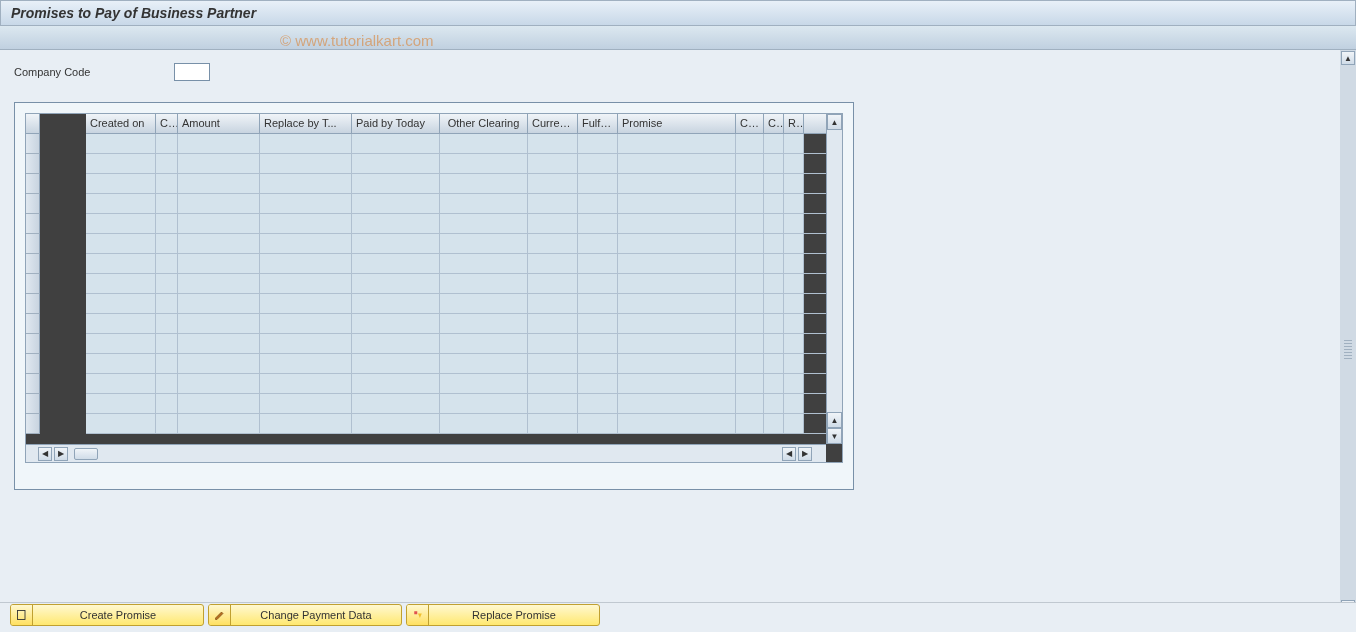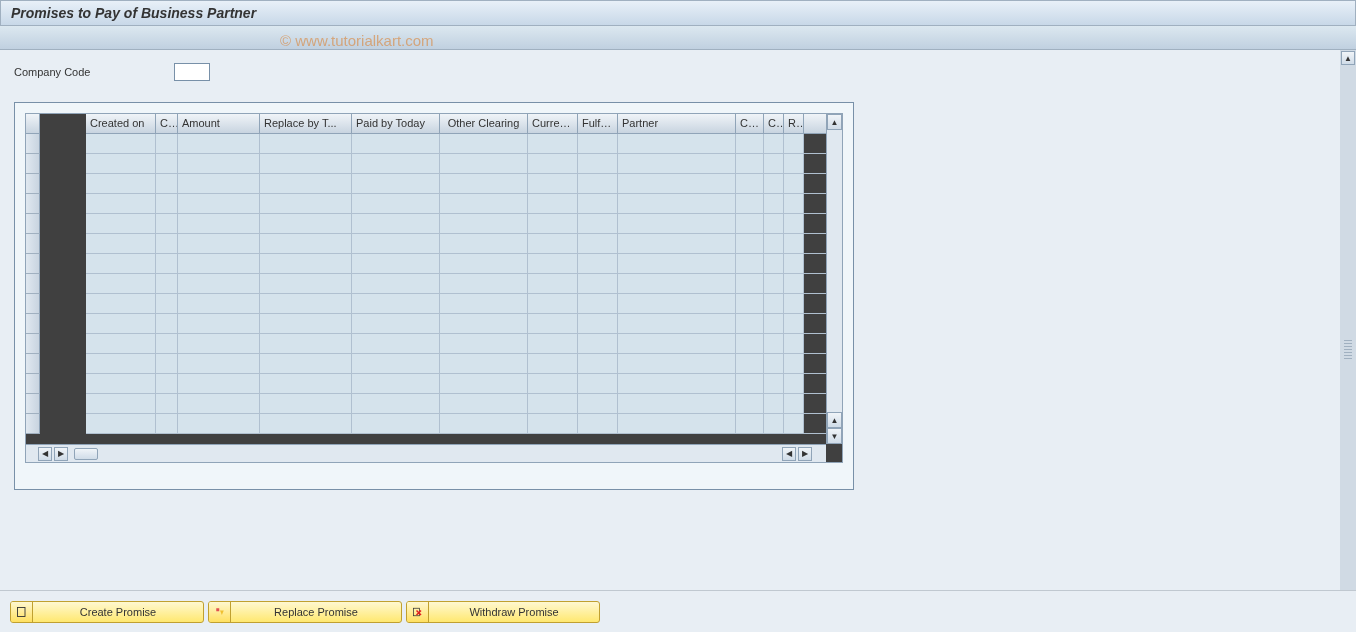--- a/index.html
+++ b/index.html
@@ -221,25 +221,25 @@
     .hs-track-end {
       flex: 1;
       display: flex;
       justify-content: flex-end;
     }
     .toolbar-bottom {
       position: absolute;
       bottom: 0;
       left: 0;
       right: 0;
-      height: 42px;
+      height: 30px;
       background: #e8eef4;
       border-top: 1px solid #c0c8d0;
       display: flex;
-      align-items: center;
+      align-items: flex-start;
       padding: 1px 10px;
       gap: 4px;
     }
     .action-btn {
       display: flex;
       align-items: center;
       height: 22px;
       border: 1px solid #c0a030;
       border-radius: 3px;
       background: linear-gradient(to bottom, #fff8d0, #ffe870);
@@ -318,21 +318,21 @@
         <div class="grid-corner"></div>
         <div class="grid-head" id="grid-head">
             <div class="g-col-head" style="width: 70px;">Created on</div>
             <div class="g-col-head" style="width: 22px;">C...</div>
             <div class="g-col-head" style="width: 82px;">Amount</div>
             <div class="g-col-head" style="width: 92px;">Replace by T...</div>
             <div class="g-col-head" style="width: 88px;">Paid by Today</div>
             <div class="g-col-head" style="width: 88px; text-align: center;">Other Clearing</div>
             <div class="g-col-head" style="width: 50px;">Curren...</div>
             <div class="g-col-head" style="width: 40px;">Fulfill...</div>
-            <div class="g-col-head" style="width: 118px;">Partner</div>
+            <div class="g-col-head" style="width: 118px;">Promise</div>
             <div class="g-col-head" style="width: 28px;">Co...</div>
             <div class="g-col-head" style="width: 20px;">C...</div>
             <div class="g-col-head" style="width: 20px;">R..</div>
           </div>
         <div class="row-selectors" id="row-selectors">
             <div class="row-sel"></div>
             <div class="row-sel"></div>
             <div class="row-sel"></div>
             <div class="row-sel"></div>
             <div class="row-sel"></div>
@@ -591,28 +591,27 @@
     <div class="btn-icon-part">
       <svg class="icon" viewBox="0 0 16 16">
           <rect x="2" y="2" width="10" height="12" fill="none" stroke="#333" stroke-width="1.2"></rect>
         </svg>
     </div>
     <div class="btn-text-part">Create Promise</div>
   </div>
   <div class="action-btn">
     <div class="btn-icon-part">
       <svg class="icon" viewBox="0 0 16 16">
+          <path d="M2 12 L10 4 L12 6 L4 14 L2 14 Z" fill="#b87020" stroke="#704010" stroke-width="0.8"></path>
+        </svg>
+    </div>
+    <div class="btn-text-part">Change Payment Data</div>
+  </div>
+  <div class="action-btn">
+    <div class="btn-icon-part">
+      <svg class="icon" viewBox="0 0 16 16">
           <path d="M3 3 L7 3 L7 7 L3 7 Z" fill="#e05050"></path>
           <path d="M8 6 L13 6 L10.5 12 Z" fill="#f0c030"></path>
         </svg>
     </div>
     <div class="btn-text-part">Replace Promise</div>
   </div>
-  <div class="action-btn">
-    <div class="btn-icon-part">
-      <svg class="icon" viewBox="0 0 16 16">
-          <rect x="2" y="3" width="8" height="10" fill="none" stroke="#333"></rect>
-          <path d="M6 6 L12 12 M12 6 L6 12" stroke="#e02020" stroke-width="2"></path>
-        </svg>
-    </div>
-    <div class="btn-text-part">Withdraw Promise</div>
-  </div>
 </div>
 
 </body></html>

